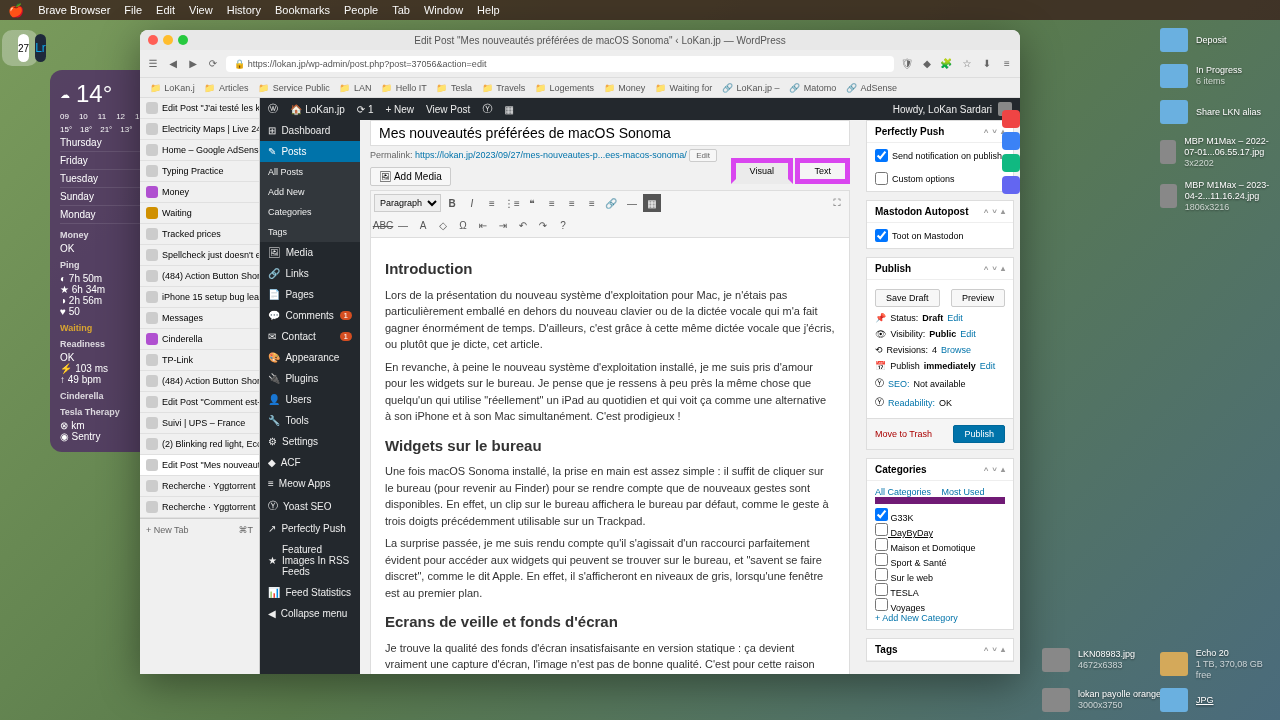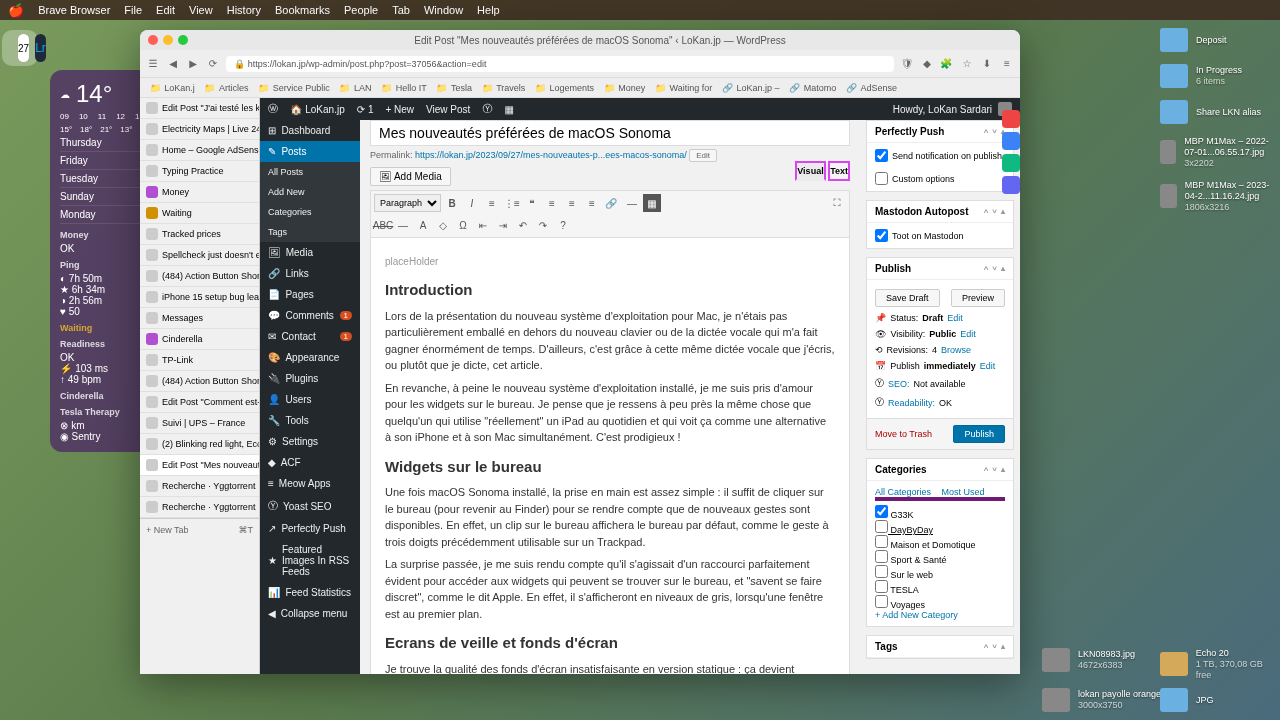--- a/index.html
+++ b/index.html
@@ -59,21 +59,21 @@
 .wp-content { flex: 1; padding: 0 10px; }
 .wp-meta { width: 160px; padding: 0 6px; }
 
 .post-title { width: 100%; background: #fff; border: 1px solid #ddd; padding: 4px 8px; font-size: 14px; margin-bottom: 4px; }
 .permalink { font-size: 9px; color: #666; margin-bottom: 6px; }
 .permalink a { color: #0073aa; }
 .permalink .btn { background: #f7f7f7; border: 1px solid #ccc; padding: 1px 6px; font-size: 8px; border-radius: 2px; }
 
 .add-media { background: #f7f7f7; border: 1px solid #ccc; padding: 3px 8px; font-size: 10px; border-radius: 2px; margin-bottom: 4px; display: inline-block; }
 .editor-tabs { float: right; font-size: 9px; }
-.editor-tabs span { padding: 3px 0; border: 2px solid #d946ef; background: #f5f5f5; font-weight: bold; }
+.editor-tabs span { padding: 3px 14px; border: 5px solid #d946ef; background: #f5f5f5; }
 .editor-tabs span.active { background: #ebebeb; border-bottom-color: #ebebeb; }
 
 .editor-toolbar { background: #f5f5f5; border: 1px solid #ddd; padding: 3px; display: flex; flex-wrap: wrap; gap: 2px; font-size: 10px; }
 .editor-toolbar select { font-size: 9px; border: 1px solid #ccc; padding: 1px; }
 .editor-toolbar .btn { width: 18px; height: 18px; display: flex; align-items: center; justify-content: center; border: 1px solid transparent; cursor: pointer; font-size: 10px; color: #555; }
 .editor-toolbar .row2 { width: 100%; display: flex; gap: 2px; margin-top: 2px; }
 
 .editor { background: #fff; border: 1px solid #ddd; border-top: none; padding: 10px 14px; font-family: Georgia, serif; font-size: 11px; line-height: 1.5; color: #333; min-height: 380px; }
 .editor h2 { font-size: 15px; font-weight: bold; margin: 10px 0 6px; }
 .editor p { margin: 6px 0; }
@@ -470,21 +470,20 @@
                 <span class="btn">Ω</span>
                 <span class="btn">⇤</span>
                 <span class="btn">⇥</span>
                 <span class="btn">↶</span>
                 <span class="btn">↷</span>
                 <span class="btn">?</span>
               </div>
             </div>
 
             <div class="editor">
-              <p class="ph">placeHolder</p>
               <h2>Introduction</h2>
               <p>Lors de la présentation du nouveau système d'exploitation pour Mac, je n'étais pas particulièrement emballé en dehors du nouveau clavier ou de la dictée vocale qui m'a fait gagner énormément de temps. D'ailleurs, c'est grâce à cette même dictée vocale que j'écris, ou plutôt que je dicte, cet article.</p>
               <p>En revanche, à peine le nouveau système d'exploitation installé, je me suis pris d'amour pour les widgets sur le bureau. Je pense que je ressens à peu près la même chose que quelqu'un qui utilise "réellement" un iPad au quotidien et qui voit ça comme une alternative à son iPhone et à son Mac simultanément. C'est prodigieux !</p>
               <h2>Widgets sur le bureau</h2>
               <p>Une fois macOS Sonoma installé, la prise en main est assez simple : il suffit de cliquer sur le bureau (pour revenir au Finder) pour se rendre compte que de nouveaux gestes sont disponibles. En effet, un clip sur le bureau affichera le bureau par défaut, comme le geste à trois doigts précédemment utilisable sur un Trackpad.</p>
               <p>La surprise passée, je me suis rendu compte qu'il s'agissait d'un raccourci parfaitement évident pour accéder aux widgets qui peuvent se trouver sur le bureau, et "savent se faire discret", comme le dit Apple. En effet, il s'afficheront en niveaux de gris, lorsqu'une fenêtre est au premier plan.</p>
               <h2>Ecrans de veille et fonds d'écran</h2>
               <p>Je trouve la qualité des fonds d'écran insatisfaisante en version statique : ça devient vraiment une capture d'écran, l'image n'est pas de bonne qualité. C'est pour cette raison que j'utilise le fond d'écran "graphique" de macOS Sonoma.</p>
 
             </div>
@@ -561,21 +560,21 @@
             <div class="metabox">
               <div class="hdr">
                   <span>Categories</span>
                   <span class="ctrls">
                     <span>˄</span>
                     <span>˅</span>
                     <span>▴</span>
                   </span>
                 </div>
               <div class="body">
-                <div style="border-bottom:4px solid #701a75;margin-bottom:4px">
+                <div style="border-bottom:7px solid #701a75;margin-bottom:4px">
                   <a style="margin-right:8px">All Categories</a>
                   <a style="color:#0073aa">Most Used</a>
                 </div>
                 <div id="cats">
                     <label style="display: block;"><input type="checkbox" checked="" style=""> G33K</label>
                     <label style="display: block; text-decoration: underline;"><input type="checkbox" style=""> DayByDay</label>
                     <label style="display: block;"><input type="checkbox" style=""> Maison et Domotique</label>
                     <label style="display: block;"><input type="checkbox" style=""> Sport &amp; Santé</label>
                     <label style="display: block;"><input type="checkbox" style=""> Sur le web</label>
                     <label style="display: block;"><input type="checkbox" style=""> TESLA</label>
@@ -659,20 +658,20 @@
         <div style="opacity:.7">1 TB, 370,08 GB free</div>
       </div>
     </div>
     <div class="desktop-file" style="left: 1042px; top: 688px;">
       <div class="thumb" style="background:#888"></div>
       <div class="info">
         <div>lokan payolle orange.jpg</div>
         <div style="opacity:.7">3000x3750</div>
       </div>
     </div>
-    <div class="desktop-file" style="left: 1160px; top: 688px;">
+    <div class="desktop-file" style="left: 1160px; top: 688px; text-decoration: underline;">
       <div class="thumb" style="background:#6ab0e0"></div>
       <div class="info">
         <div>JPG</div>
         <div style="opacity:.7"></div>
       </div>
     </div>
   </div>
 
 </body></html>

